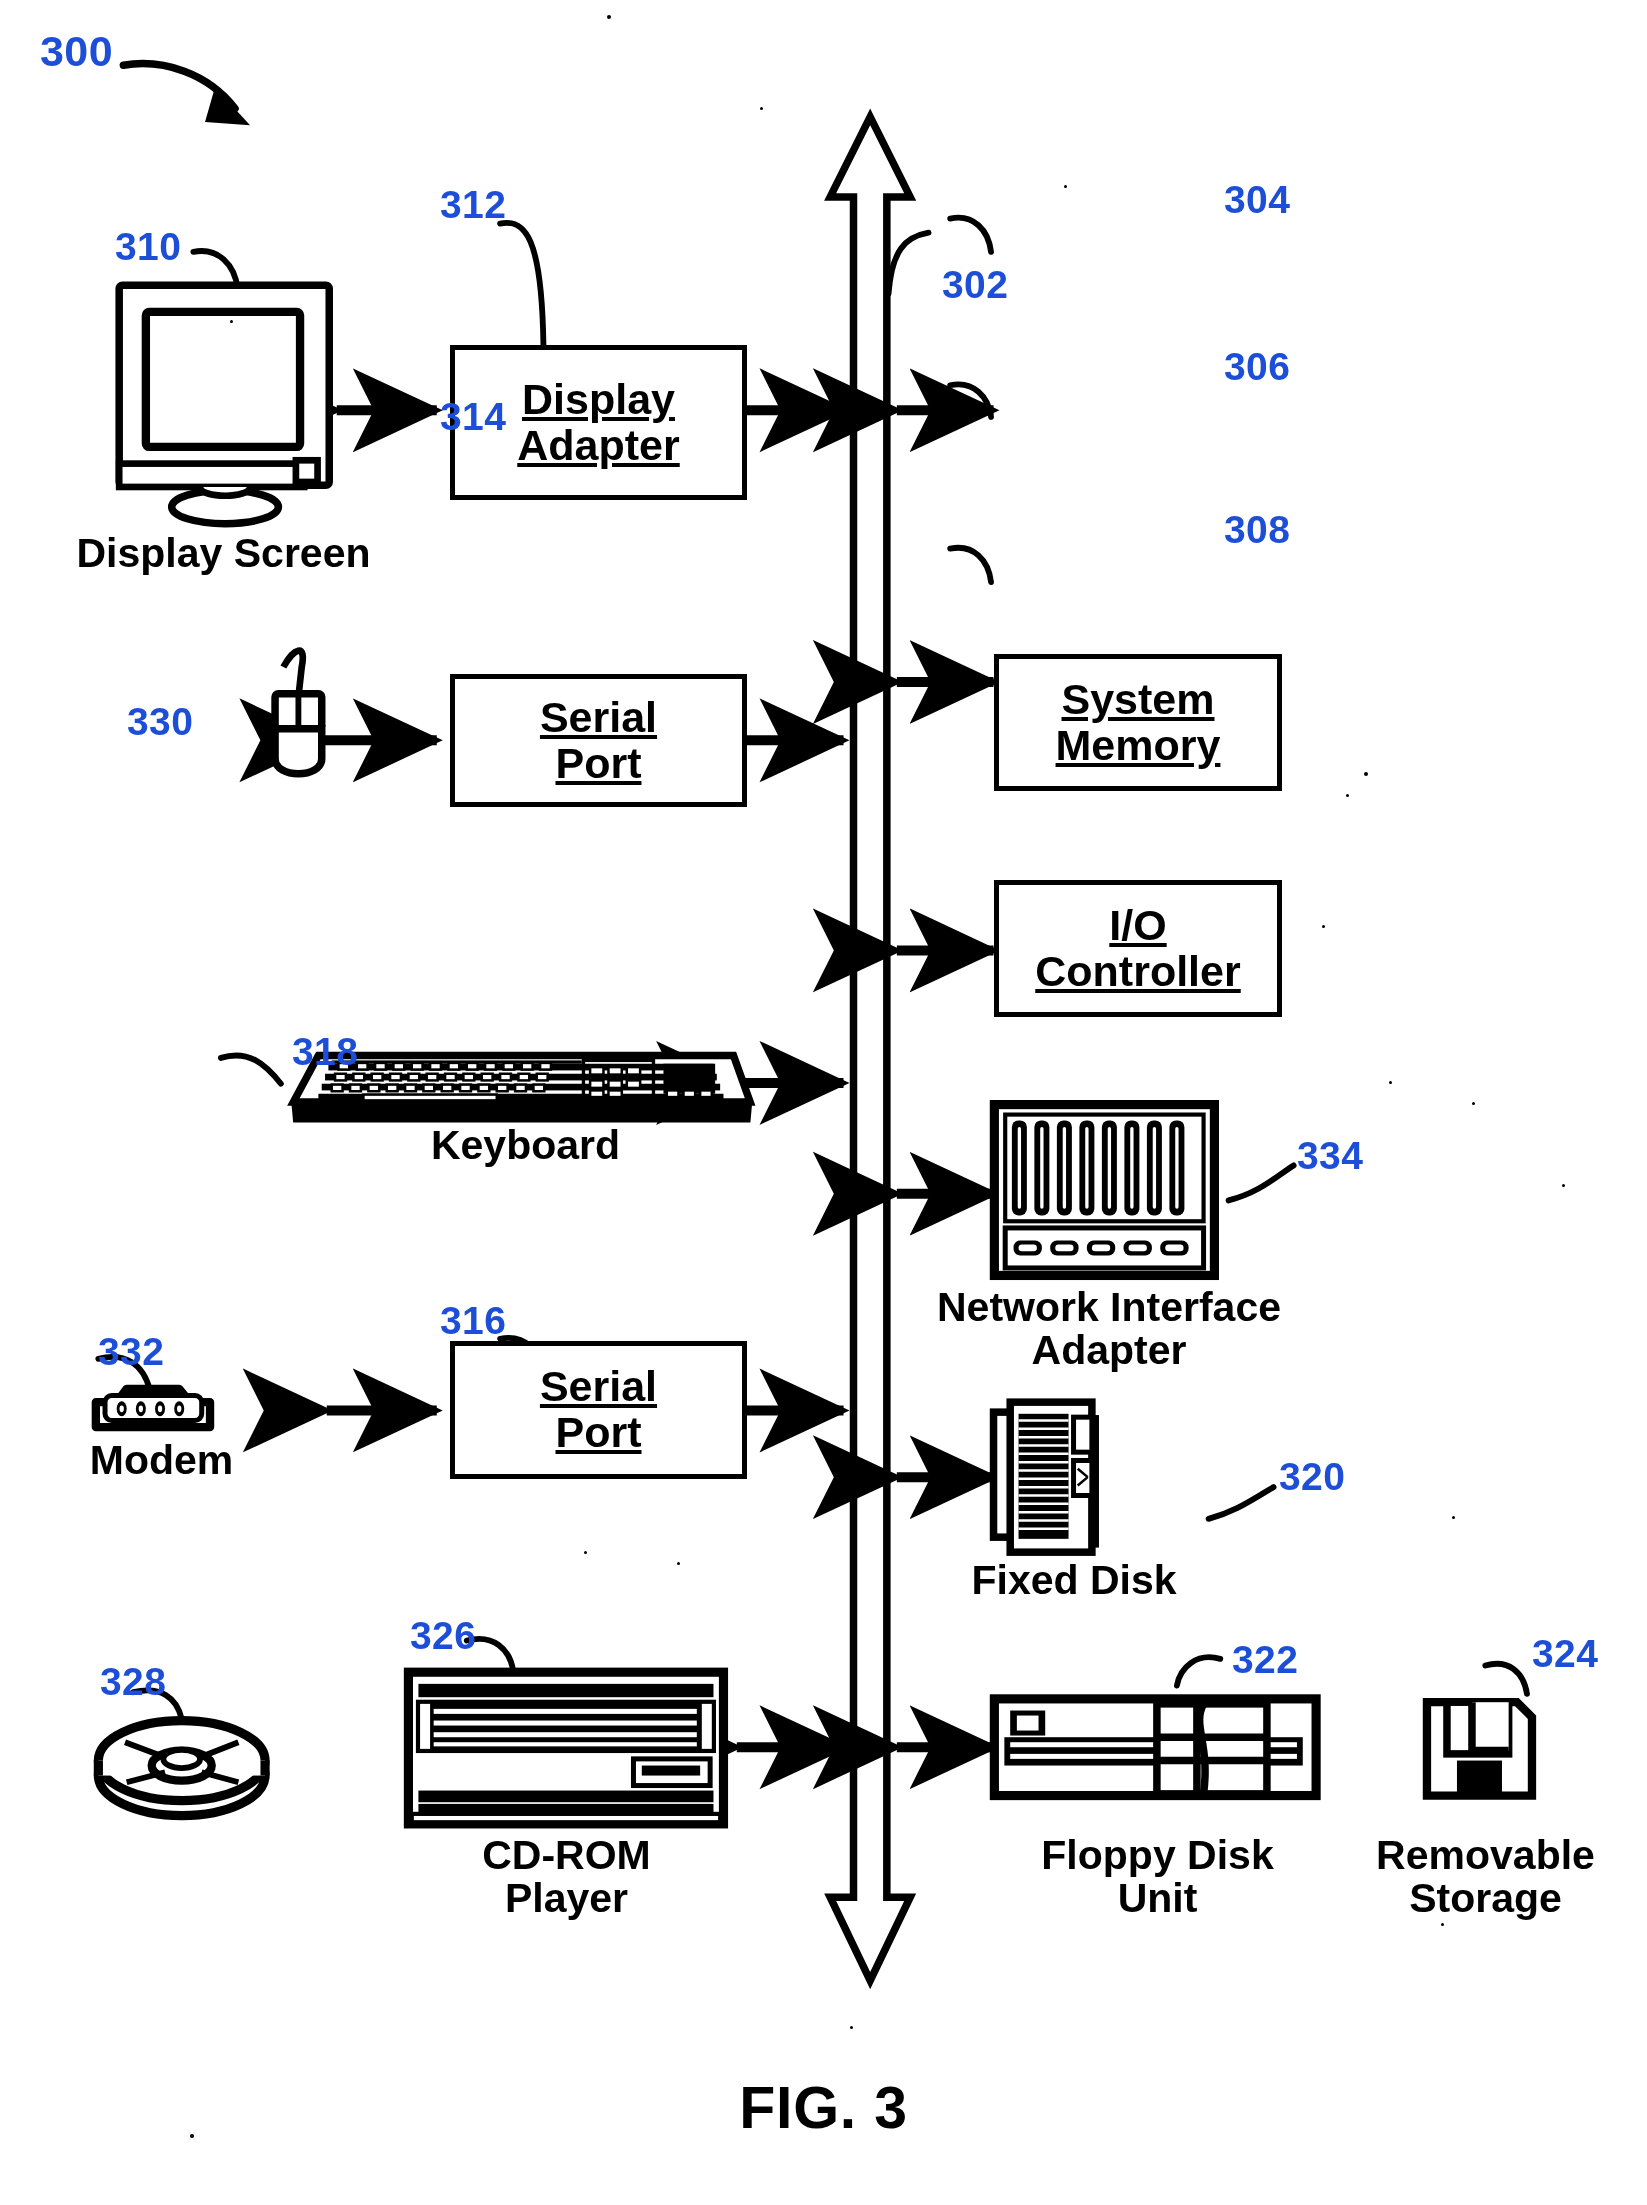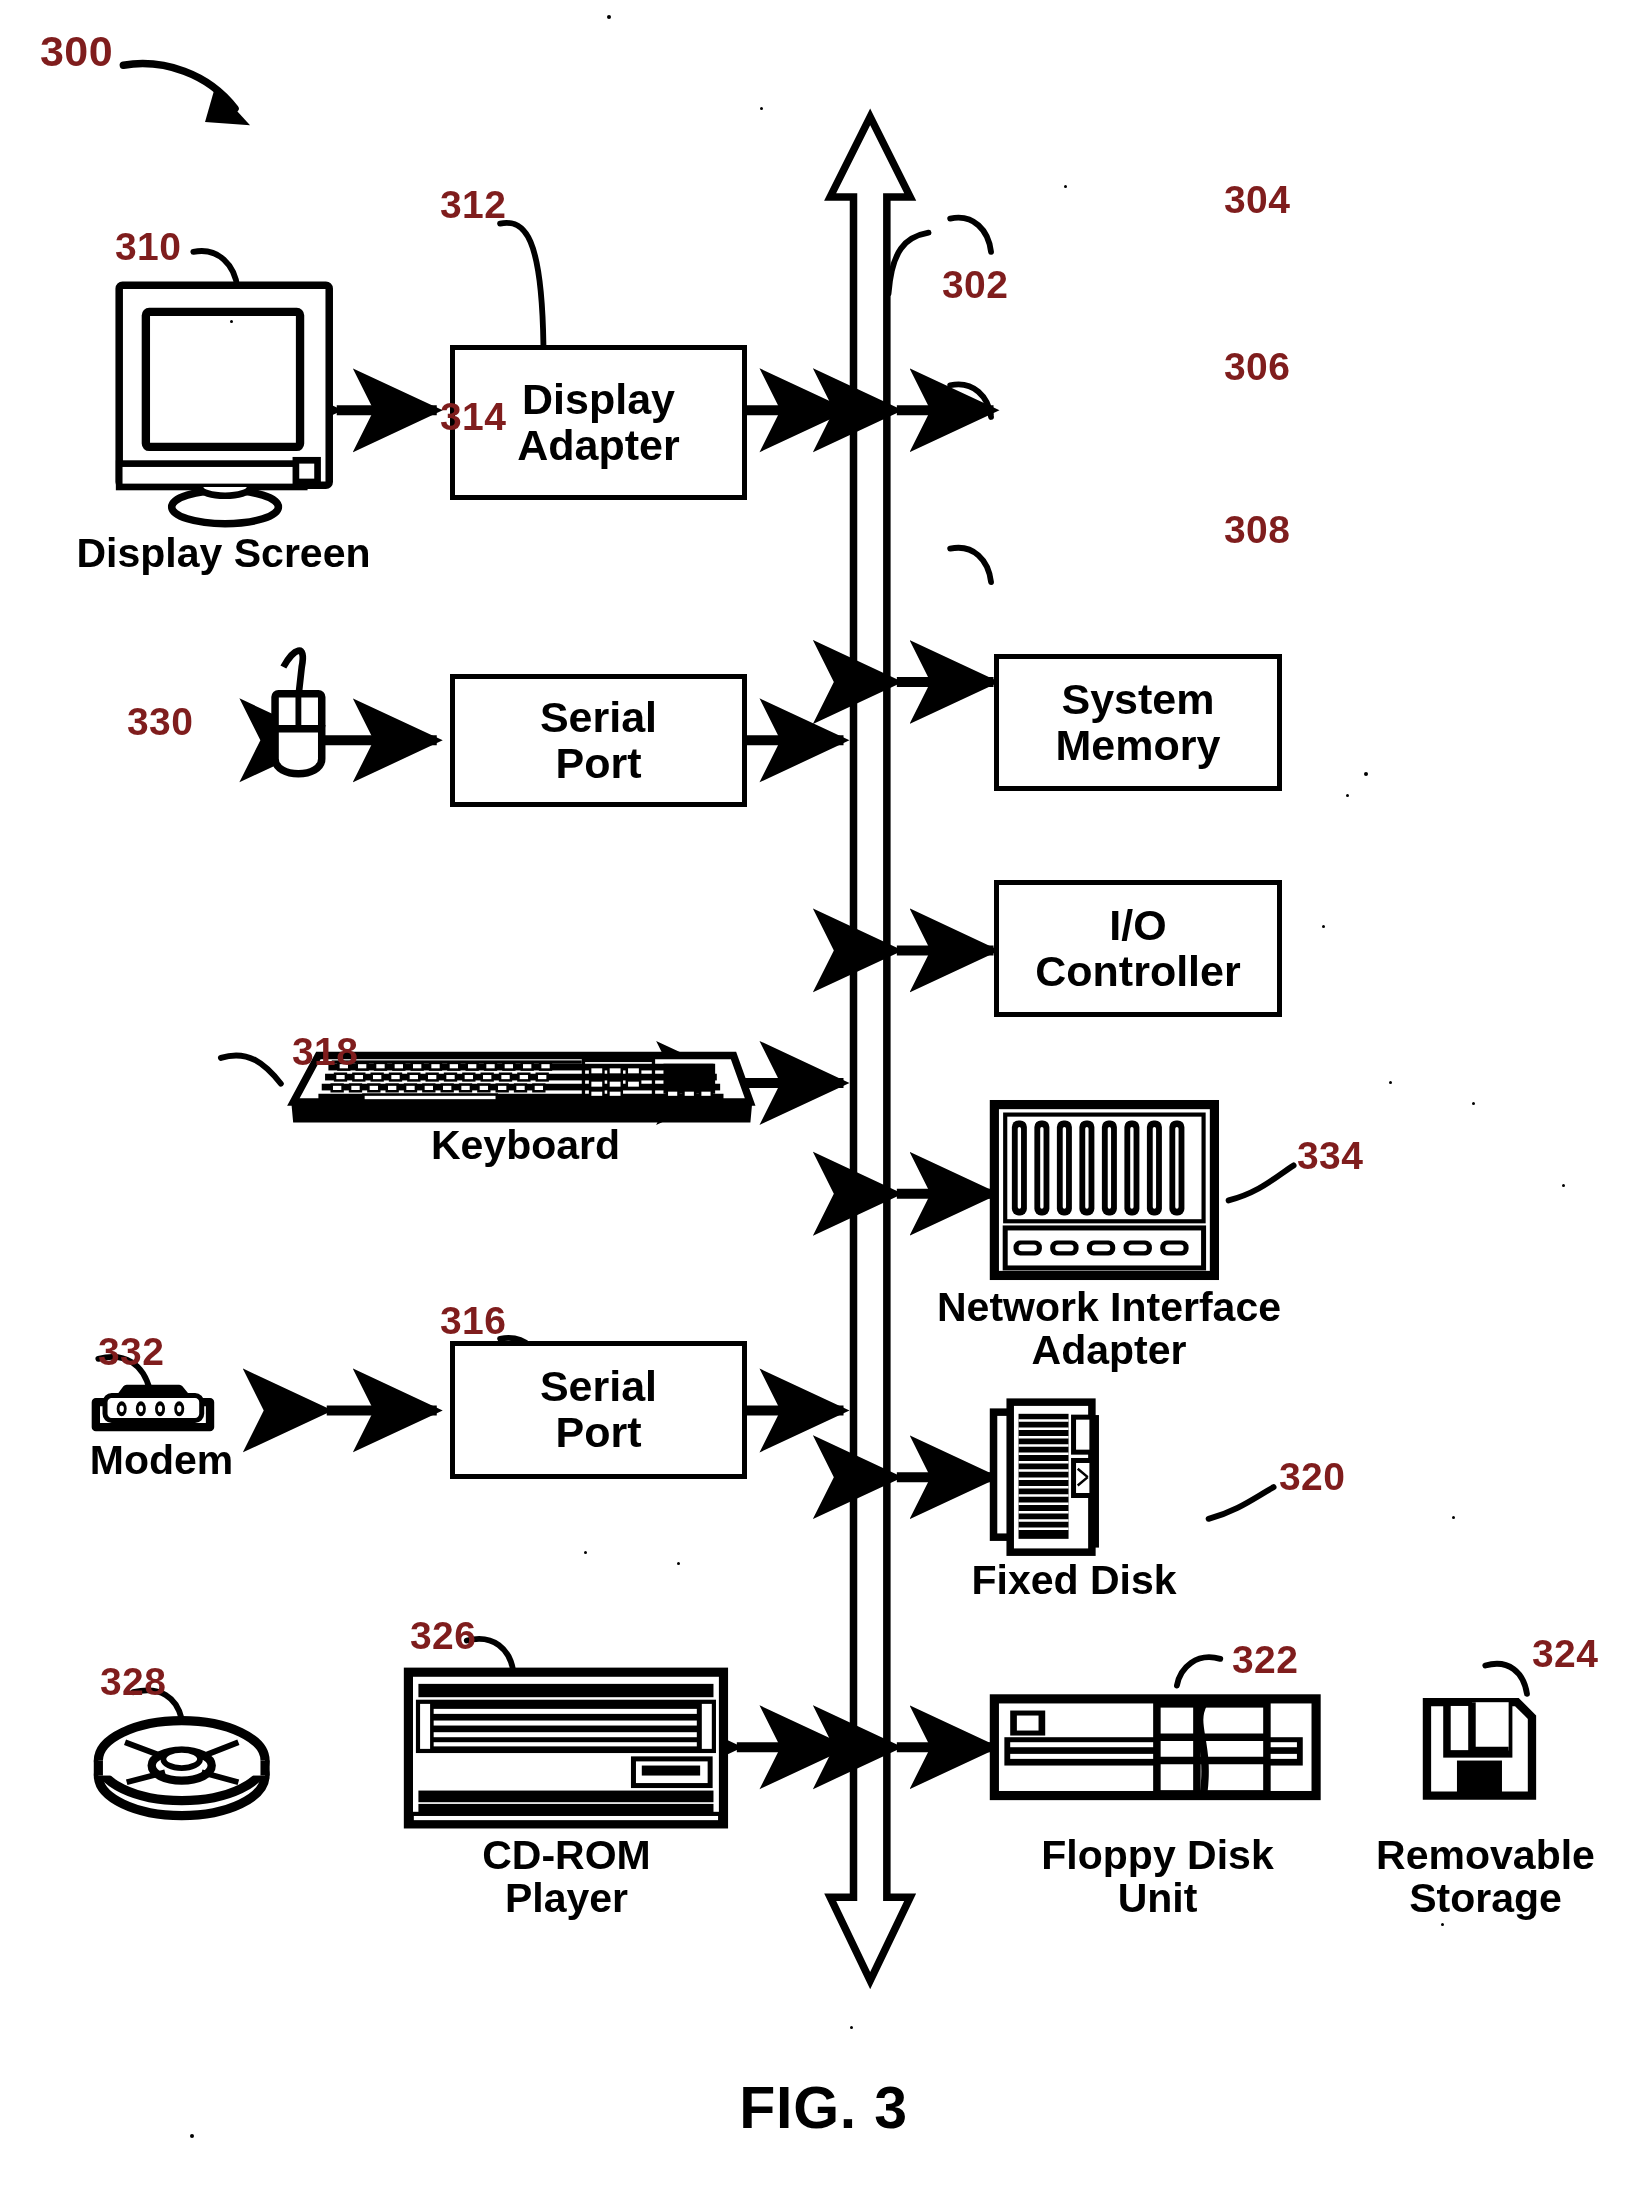--- a/index.html
+++ b/index.html
@@ -18,21 +18,21 @@
 
   
   .ref{
     position:absolute;
     font-family:"Liberation Sans", sans-serif;
     font-weight:bold;
     font-size:39px;
     letter-spacing:0.4px;
     line-height:1;
     white-space:nowrap;
-    color:#7f1d1d;
+    color:#1d4ed8;
   }
   
   .caption{
     position:absolute;
     font-family:"Liberation Sans", sans-serif;
     font-weight:bold;
     font-size:41px;
     line-height:1.04;
     text-align:center;
     white-space:pre-line;
@@ -41,20 +41,21 @@
   
   .box{
     position:absolute;
     border:5px solid #000;
     background:#fff;
     display:flex;
     align-items:center;
     justify-content:center;
     text-align:center;
     box-sizing:border-box;
+    text-decoration:underline;
   }
   .box span{
     font-family:"Liberation Sans", sans-serif;
     font-weight:bold;
     font-size:43px;
     line-height:1.06;
     white-space:pre-line;
     display:block;
   }
 

